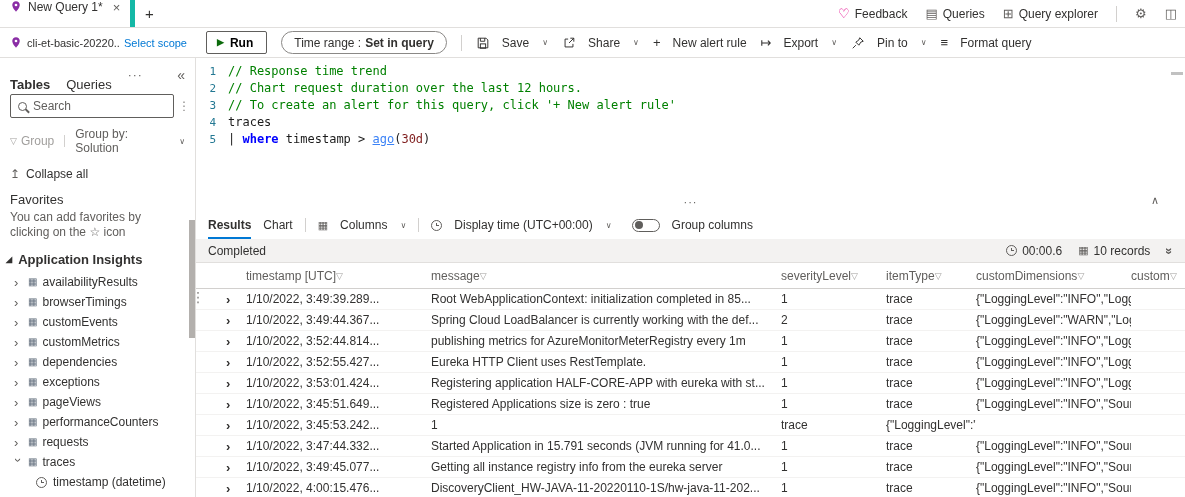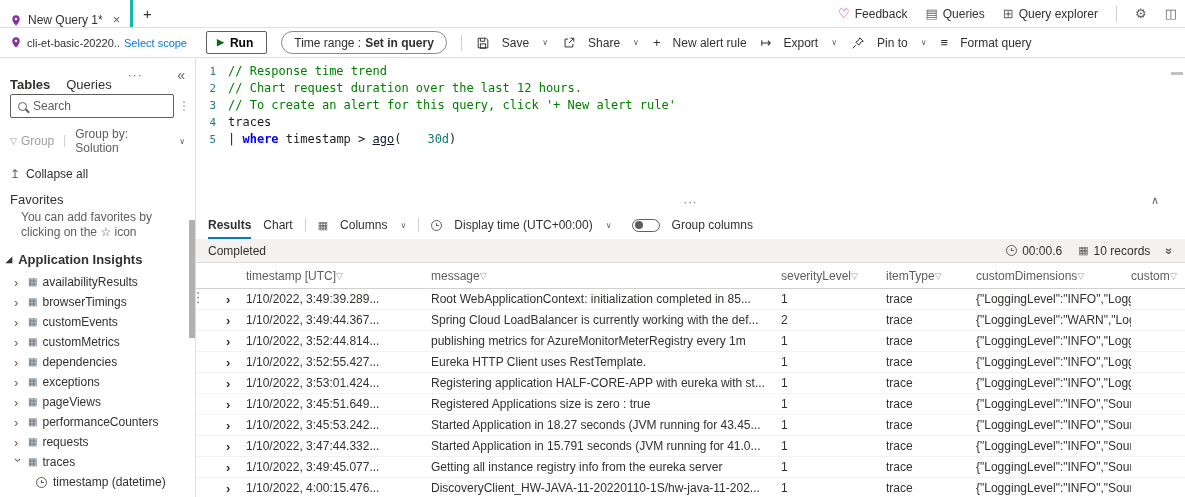--- a/index.html
+++ b/index.html
@@ -1,21 +1,21 @@
 <!DOCTYPE html>
 <html><head>
 <meta charset="utf-8">
 <style>
   * { box-sizing: border-box; margin: 0; padding: 0; }
   html, body { width: 1185px; height: 497px; overflow: hidden; }
   body { font-family: "Liberation Sans", sans-serif; font-size: 12px; color: #323130; background: #fff; }
 
   
   .tabbar { height: 28px; display: flex; align-items: stretch; border-bottom: 1px solid #e1dfdd; }
-  .qtab { display: flex; align-items: flex-end; gap: 6px; padding: 0 10px; border-right: 3px solid #14b8a6; }
+  .qtab { display: flex; align-items: flex-start; gap: 6px; padding: 0 10px; border-right: 5px solid #14b8a6; }
   .qtab-title { font-size: 12px; }
   .qtab-close { color: #605e5c; font-size: 13px; margin-left: 4px; cursor: pointer; }
   .newtab { width: 28px; display: flex; align-items: center; justify-content: center; font-size: 15px; color: #323130; cursor: pointer; }
   .tb-actions { margin-left: auto; display: flex; align-items: center; gap: 18px; padding-right: 8px; }
   .tb-act { display: flex; align-items: center; gap: 5px; cursor: pointer; }
   .heart { color: #e3008c; font-size: 13px; }
   .tb-ico { color: #605e5c; font-size: 13px; line-height: 1; }
   .tb-sep { width: 1px; height: 16px; background: #d2d0ce; }
 
   
@@ -52,21 +52,21 @@
   .mag::after { content: ''; position: absolute; width: 5px; height: 1.5px; background: #605e5c; right: -4px; bottom: -2px; transform: rotate(45deg); }
   .sb-vdots { color: #8a8886; font-size: 12px; cursor: pointer; }
   .sb-filter-row { display: flex; align-items: center; gap: 10px; padding: 6px 10px 2px; }
   .sb-filter { display: flex; align-items: center; gap: 4px; color: #a19f9d; cursor: default; }
   .sb-filter .funnel { color: #a19f9d; }
   .sb-sep { width: 1px; height: 12px; background: #d2d0ce; }
   .sb-group { display: flex; align-items: center; gap: 4px; color: #605e5c; cursor: pointer; }
   .sb-collapseall { display: flex; align-items: center; gap: 6px; padding: 10px 10px 2px; cursor: pointer; }
   .ca-ico { color: #605e5c; font-size: 12px; }
   .sb-favorites { font-weight: 400; font-size: 13px; padding: 9px 10px 3px; }
-  .sb-hint { color: #605e5c; padding: 0 16px 4px 10px; line-height: 15px; margin-left: 11px; }
+  .sb-hint { color: #605e5c; padding: 0 16px 4px 10px; line-height: 15px; }
   .sb-section { display: flex; align-items: center; gap: 6px; padding: 8px 0 5px 6px; font-weight: 700; font-size: 13px; cursor: pointer; }
   .tri { font-size: 8px; color: #323130; }
   .sb-row { display: flex; align-items: center; gap: 5px; height: 20px; padding-left: 14px; cursor: pointer; }
   .sb-chev { width: 9px; color: #605e5c; font-size: 13px; line-height: 1; flex: none; }
   .sb-chev.open { transform: rotate(90deg); }
   .tbl-ico { color: #5f6b7a; font-size: 10px; line-height: 1; flex: none; }
   .sb-lbl { font-size: 12px; white-space: nowrap; overflow: hidden; }
   .sb-field { display: flex; align-items: center; gap: 6px; height: 20px; padding-left: 36px; cursor: pointer; }
   .fld-ico { width: 11px; color: #605e5c; text-align: center; flex: none; }
   .tchar { font-family: "Liberation Serif", serif; font-style: italic; font-weight: 700; font-size: 12px; }
@@ -78,22 +78,22 @@
   
   .content { flex: 1; min-width: 0; display: flex; flex-direction: column; }
 
   
   .editor { height: 153px; flex: none; position: relative; padding-top: 5px; font-family: "DejaVu Sans Mono", monospace; font-size: 12px; line-height: 17px; }
   .ed-line { display: flex; }
   .ed-num { width: 32px; flex: none; text-align: right; padding-right: 12px; color: #237893; font-size: 11px; }
   .ed-code { white-space: pre; }
   .tok-comment { color: #008000; }
   .tok-keyword { color: #0000ff; font-weight: bold; }
-  .tok-function { color: #0f172a; text-decoration: underline; }
-  .tok-literal { color: #0f766e; margin-left: 26px; }
+  .tok-function { color: #3b82f6; text-decoration: underline; }
+  .tok-literal { color: #7f1d1d; }
   .tok-plain { color: #1b1b1b; }
   .ed-scrollmark { position: absolute; right: 2px; top: 14px; width: 12px; height: 3px; background: #c1c1c1; cursor: pointer; }
   .ed-dots { position: absolute; left: 50%; bottom: 0; transform: translateX(-50%); color: #605e5c; font-size: 11px; letter-spacing: 1px; cursor: row-resize; font-family: "Liberation Sans", sans-serif; }
   .ed-collapse { position: absolute; right: 26px; bottom: 2px; color: #605e5c; font-size: 11px; cursor: pointer; font-family: "Liberation Sans", sans-serif; }
 
   
   .results { flex: 1; min-height: 0; display: flex; flex-direction: column; overflow: hidden; }
   .res-tabs { height: 28px; flex: none; display: flex; align-items: center; gap: 12px; padding: 0 12px; }
   .res-tab { display: flex; align-items: center; height: 100%; cursor: pointer; border-bottom: 2px solid transparent; padding-top: 2px; }
   .res-tab.active { font-weight: 700; border-bottom-color: #0078d4; }
@@ -461,21 +461,20 @@
               <div class="rt-cell">1/10/2022, 3:45:51.649...</div>
               <div class="rt-cell">Registered Applications size is zero : true</div>
               <div class="rt-cell">1</div>
               <div class="rt-cell">trace</div>
               <div class="rt-cell">{"LoggingLevel":"INFO","SourceType":"Logger","LoggerNam...</div>
               <div class="rt-cell"></div>
             </div>
             <div class="rt-row">
               <div class="rt-cell rt-exp"><span class="row-chev">›</span></div>
               <div class="rt-cell">1/10/2022, 3:45:53.242...</div>
-              <div class="rt-cell">Started Application in 18.27 seconds (JVM running for 43.45...</div>
               <div class="rt-cell">1</div>
               <div class="rt-cell">trace</div>
               <div class="rt-cell">{"LoggingLevel":"INFO","SourceType":"Logger","LoggerNam...</div>
               <div class="rt-cell"></div>
             </div>
             <div class="rt-row">
               <div class="rt-cell rt-exp"><span class="row-chev">›</span></div>
               <div class="rt-cell">1/10/2022, 3:47:44.332...</div>
               <div class="rt-cell">Started Application in 15.791 seconds (JVM running for 41.0...</div>
               <div class="rt-cell">1</div>

